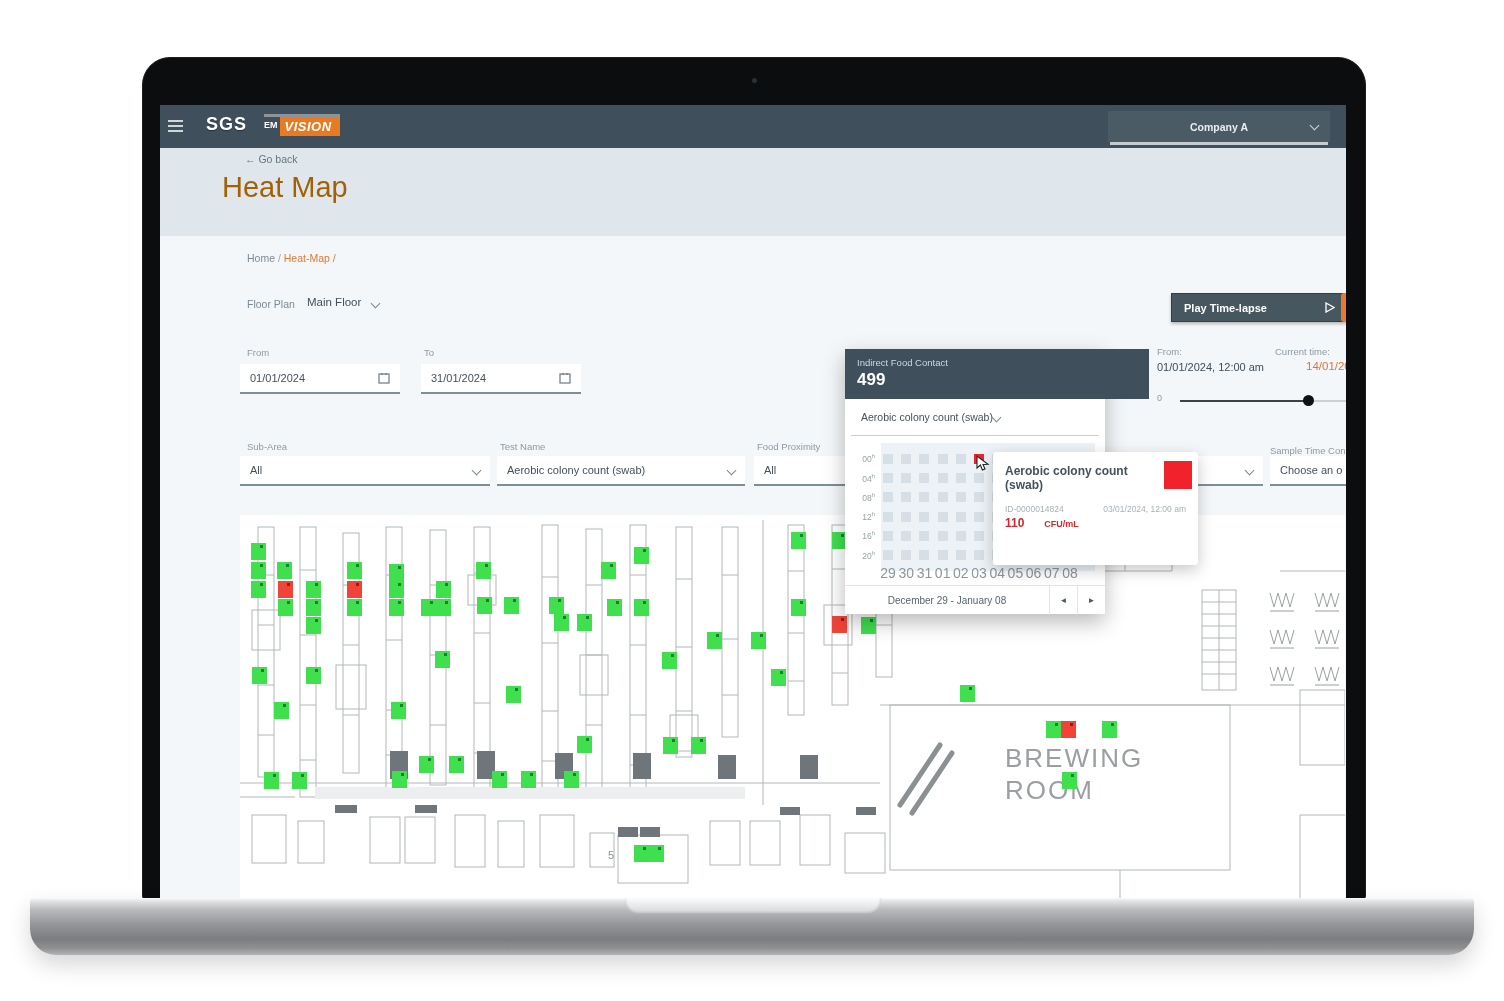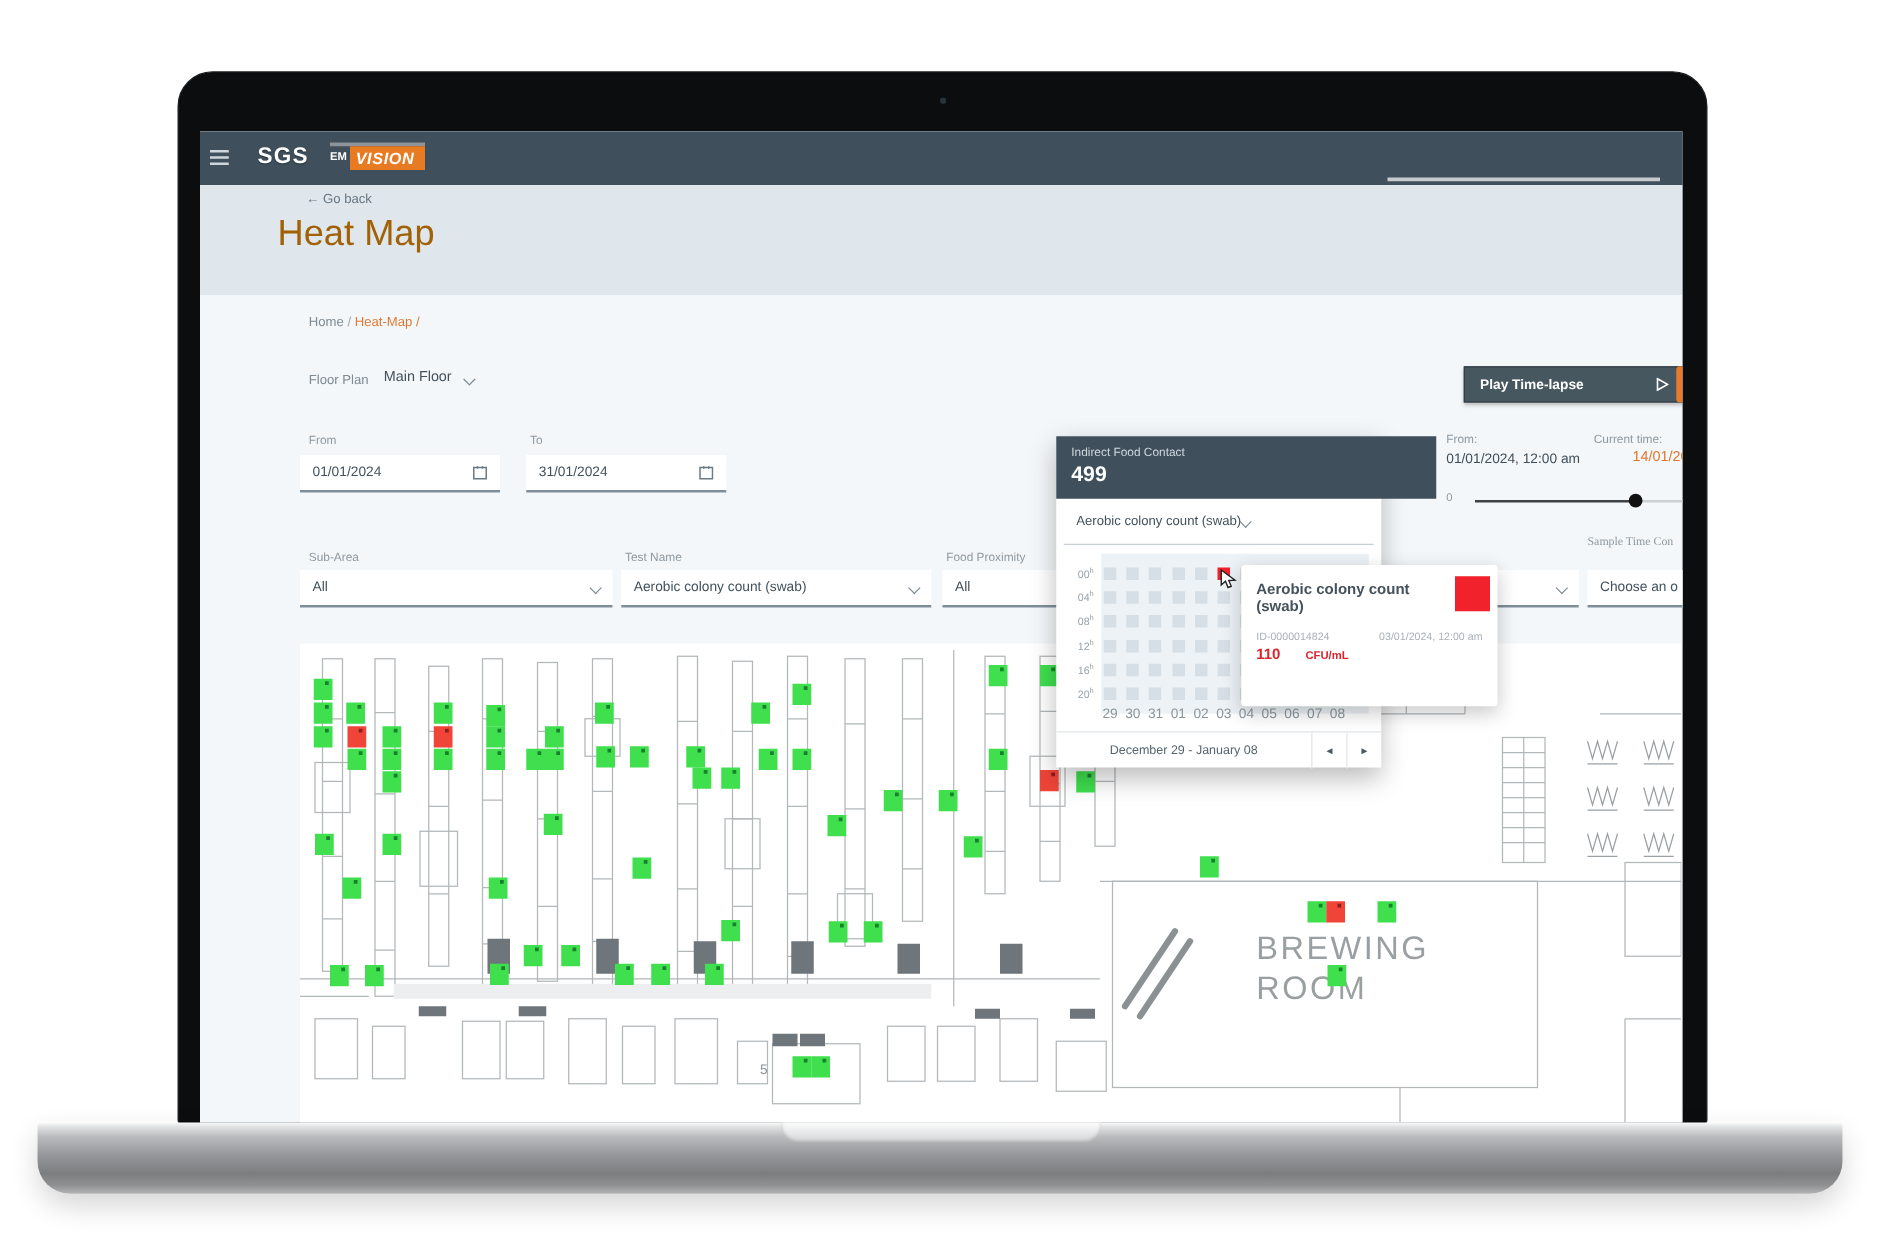--- a/index.html
+++ b/index.html
@@ -69,21 +69,21 @@
             padding:0 10px;box-sizing:border-box;font-size:10.5px;color:#42515c;border-bottom:1px solid #c7cfd4;cursor:pointer;}
   .hm-gridbg{position:absolute;left:36px;top:94px;width:214px;height:128px;background:#edf2f6;}
   .hm-rows{position:absolute;left:8px;top:100px;}
   .hm-row{display:flex;align-items:center;height:19.3px;}
   .hm-rowlabel{width:26px;text-align:right;font-size:8.5px;color:#97a2a9;padding-right:4px;box-sizing:border-box;}
   .hm-rowlabel sup{font-size:6px;}
   .hm-slot{width:18.2px;display:flex;justify-content:center;}
   .hm-cell{width:10px;height:10px;background:#d6dfe5;}
   .hm-cell.red{background:#f1222b;}
   .hm-cols{position:absolute;left:8px;top:216px;display:flex;}
-  .hm-collabel{font-size:11px;color:#8b969d;justify-content:center;}
+  .hm-collabel{font-size:14px;color:#8b969d;justify-content:center;}
   .hm-footer{position:absolute;left:0;top:236px;width:260px;height:29px;border-top:1px solid #e1e6e9;display:flex;}
   .hm-range{flex:1;text-align:center;line-height:29px;font-size:10px;color:#55656f;}
   .hm-nav{width:27px;border-left:1px solid #e1e6e9;display:flex;align-items:center;justify-content:center;
           font-size:8px;color:#4a5a64;cursor:pointer;}
   
   .tooltip{position:absolute;left:833px;top:347px;width:205px;height:113px;background:#fff;z-index:6;
            border-radius:3px;box-shadow:0 5px 16px rgba(0,0,0,.22);box-sizing:border-box;padding:12px;}
   .tt-title{width:150px;font-size:12px;font-weight:700;color:#44525c;line-height:14px;}
   .tt-square{position:absolute;right:6px;top:9px;width:28px;height:28px;background:#f1222b;}
   .tt-meta{display:flex;justify-content:space-between;margin-top:12px;font-size:8.5px;color:#a8b1b7;}
@@ -109,20 +109,24 @@
       <div class="burger">
           <i></i>
           <i></i>
           <i></i>
         </div>
       <div class="sgs">SGS</div>
       <div class="emv">
         <span class="em">EM</span>
         <span class="vision">VISION</span>
       </div>
+      <div class="company">
+        <span>Company A</span>
+        <span class="chev" style="border-color:#cfd6da;"></span>
+      </div>
       <div class="company-bar"></div>
     </div>
 
     <div class="headband"></div>
     <div class="goback">← Go back</div>
     <div class="title">Heat Map</div>
 
     <div class="content"></div>
 
     <div class="crumb">
@@ -183,21 +187,21 @@
       <span class="chev"></span>
     </div>
     <div class="small-label" style="left:597px;top:336px;">Food Proximity</div>
     <div class="field" style="left:594px;top:351px;width:250px;">
       <span>All</span>
       <span class="chev"></span>
     </div>
     <div class="field" style="left:945px;top:351px;width:158px;">
       <span class="chev"></span>
     </div>
-    <div class="small-label" style="left:1110px;top:324px;font-family:Liberation Serif, serif;">Sample Time Con</div>
+    <div class="small-label" style="left:1110px;top:340px;">Sample Time Con</div>
     <div class="field" style="left:1110px;top:351px;width:140px;">
       <span>Choose an o</span>
     </div>
 
     <div class="canvas">
       <svg width="1105" height="383" viewBox="0 0 1105 383">
         <g stroke="#b2b7ba" fill="none" stroke-width="1">
           <rect x="18" y="12" width="16" height="250"></rect>
             <path d="M18,60h16M18,110h16M18,170h16M18,220h16"></path>
           <rect x="60" y="12" width="16" height="270"></rect>

